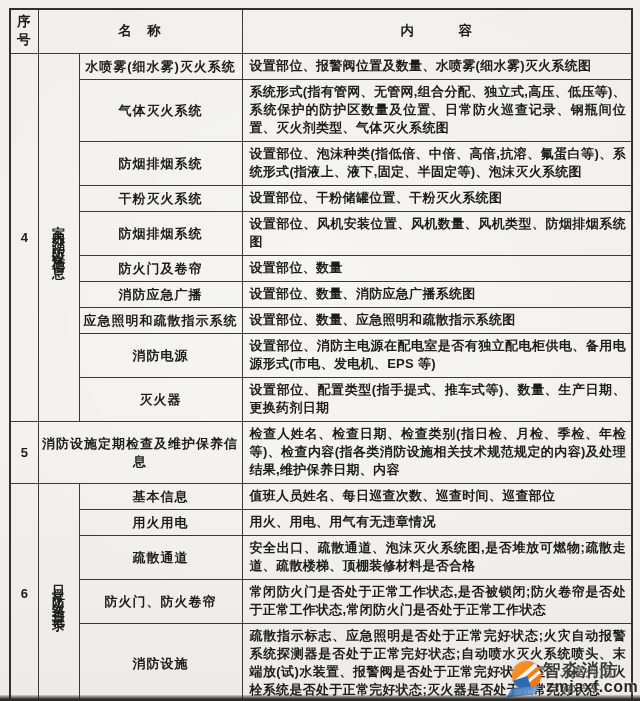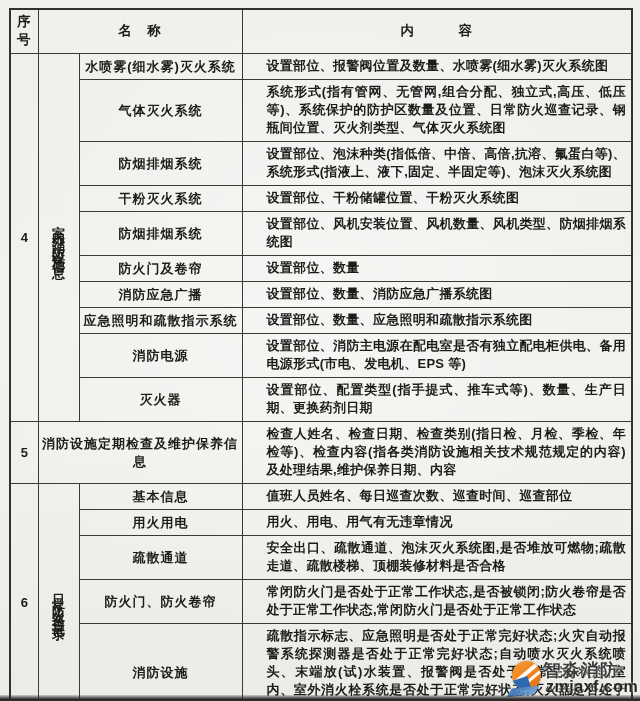--- a/index.html
+++ b/index.html
@@ -59,21 +59,21 @@
   }
   td.name-cell {
     text-align:center;
     font-size:13px;
     letter-spacing:1px;
     padding:3px 2px;
   }
   td.content-cell {
     font-size:13px;
     line-height:18px;
-    padding:3px 5px 4px 24px;
+    padding:3px 5px 4px 7px;
     text-align:justify;
     letter-spacing:.3px;
   }
   
   .watermark {
     position:absolute;
     right:4px; bottom:4px;
     width:126px; height:40px;
     pointer-events:none;
   }

